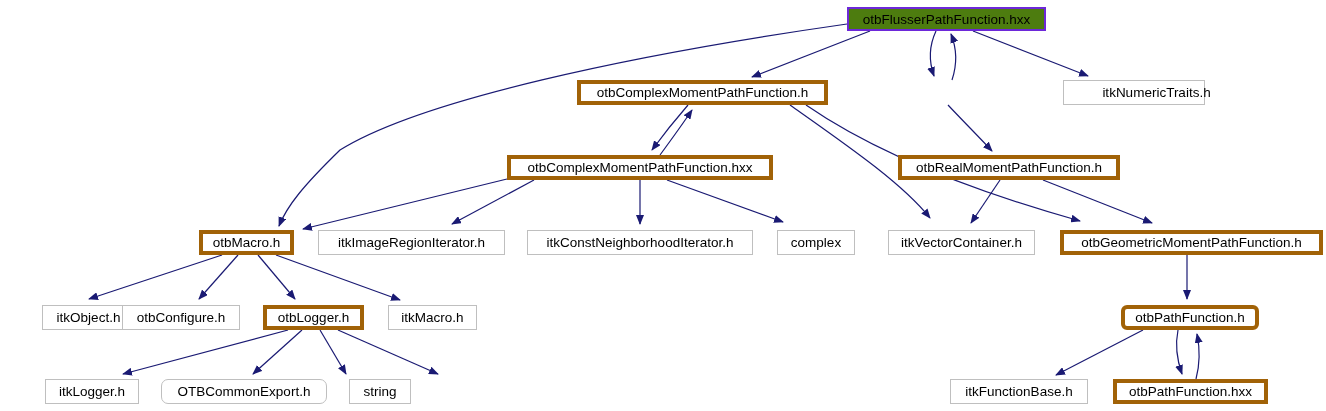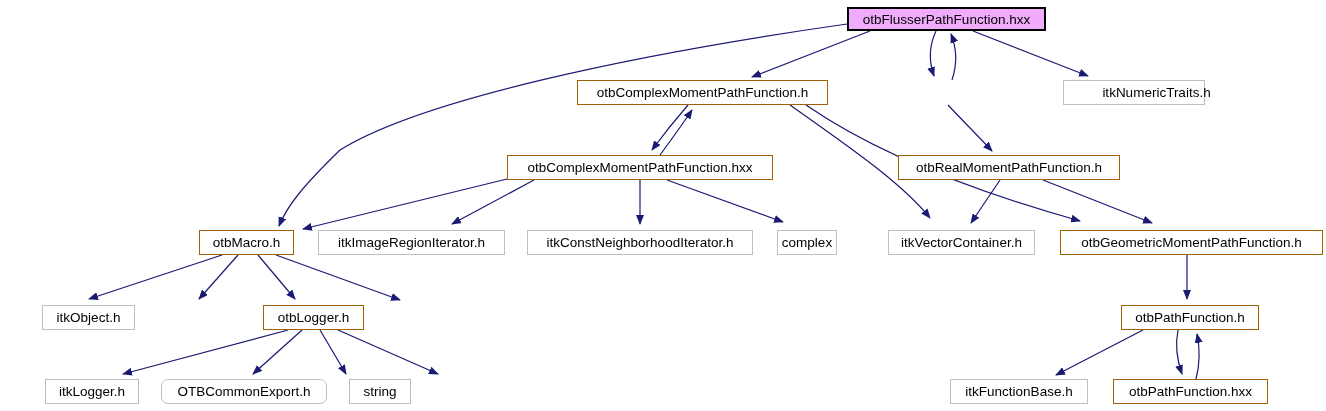--- a/index.html
+++ b/index.html
@@ -16,25 +16,25 @@
     box-sizing:border-box;
     height:25px;
     display:flex;align-items:center;justify-content:center;
     background:#ffffff;
     font-size:13.5px;
     color:#000000;
     white-space:nowrap;
     z-index:2;
   }
   .node.current{
-    background:#f0abfc;
-    border:2px solid #000000;
+    background:#4d7c0f;
+    border:2px solid #6d28d9;
     height:24px;
   }
-  .node.internal{border:1px solid #a16207;}
+  .node.internal{border:4px solid #a16207;}
   .node.external{border:1px solid #bfbfbf;}
   .edge{stroke:#1a1a73;stroke-width:1.2;fill:none;}
 </style>
 </head>
 <body>
 
 <div id="canvas">
 
   <svg id="edges" width="1326" height="411" viewBox="0 0 1326 411" xmlns="http://www.w3.org/2000/svg">
     <defs>
@@ -73,25 +73,27 @@
   </svg>
 
   <div class="node current" style="left:847px;  top:7px;   width:199px;">otbFlusserPathFunction.hxx</div>
   <div class="node internal" style="left:577px;  top:80px;  width:251px;">otbComplexMomentPathFunction.h</div>
   <div class="node external" style="left:1063px; top:80px;  width:142px;padding-left:45px;">itkNumericTraits.h</div>
   <div class="node internal" style="left:507px;  top:155px; width:266px;">otbComplexMomentPathFunction.hxx</div>
   <div class="node internal" style="left:898px;  top:155px; width:222px;">otbRealMomentPathFunction.h</div>
   <div class="node internal" style="left:199px;  top:230px; width:95px;">otbMacro.h</div>
   <div class="node external" style="left:318px;  top:230px; width:187px;">itkImageRegionIterator.h</div>
   <div class="node external" style="left:527px;  top:230px; width:226px;">itkConstNeighborhoodIterator.h</div>
-  <div class="node external" style="left:777px;  top:230px; width:60px;">complex</div>
+  <div class="node external" style="left:777px;  top:230px; width:78px;">complex</div>
   <div class="node external" style="left:888px;  top:230px; width:147px;">itkVectorContainer.h</div>
   <div class="node internal" style="left:1060px; top:230px; width:263px;">otbGeometricMomentPathFunction.h</div>
   <div class="node external" style="left:6px;    top:305px; width:93px;margin-left:36px;">itkObject.h</div>
+  <div class="node external" style="left:122px;  top:305px; width:118px;">otbConfigure.h</div>
   <div class="node internal" style="left:263px;  top:305px; width:101px;">otbLogger.h</div>
+  <div class="node external" style="left:388px;  top:305px; width:89px;">itkMacro.h</div>
   <div class="node external" style="left:45px;   top:379px; width:94px;">itkLogger.h</div>
   <div class="node external" style="left:161px;  top:379px; width:166px;border-radius:7px;">OTBCommonExport.h</div>
   <div class="node external" style="left:349px;  top:379px; width:62px;">string</div>
-  <div class="node internal" style="left:1121px; top:305px; width:138px;">otbPathFunction.h</div>
+  <div class="node internal" style="left:1121px; top:305px; width:138px;border-radius:6px;">otbPathFunction.h</div>
   <div class="node external" style="left:950px;  top:379px; width:138px;">itkFunctionBase.h</div>
   <div class="node internal" style="left:1113px; top:379px; width:155px;">otbPathFunction.hxx</div>
 
 </div>
 
 </body></html>

